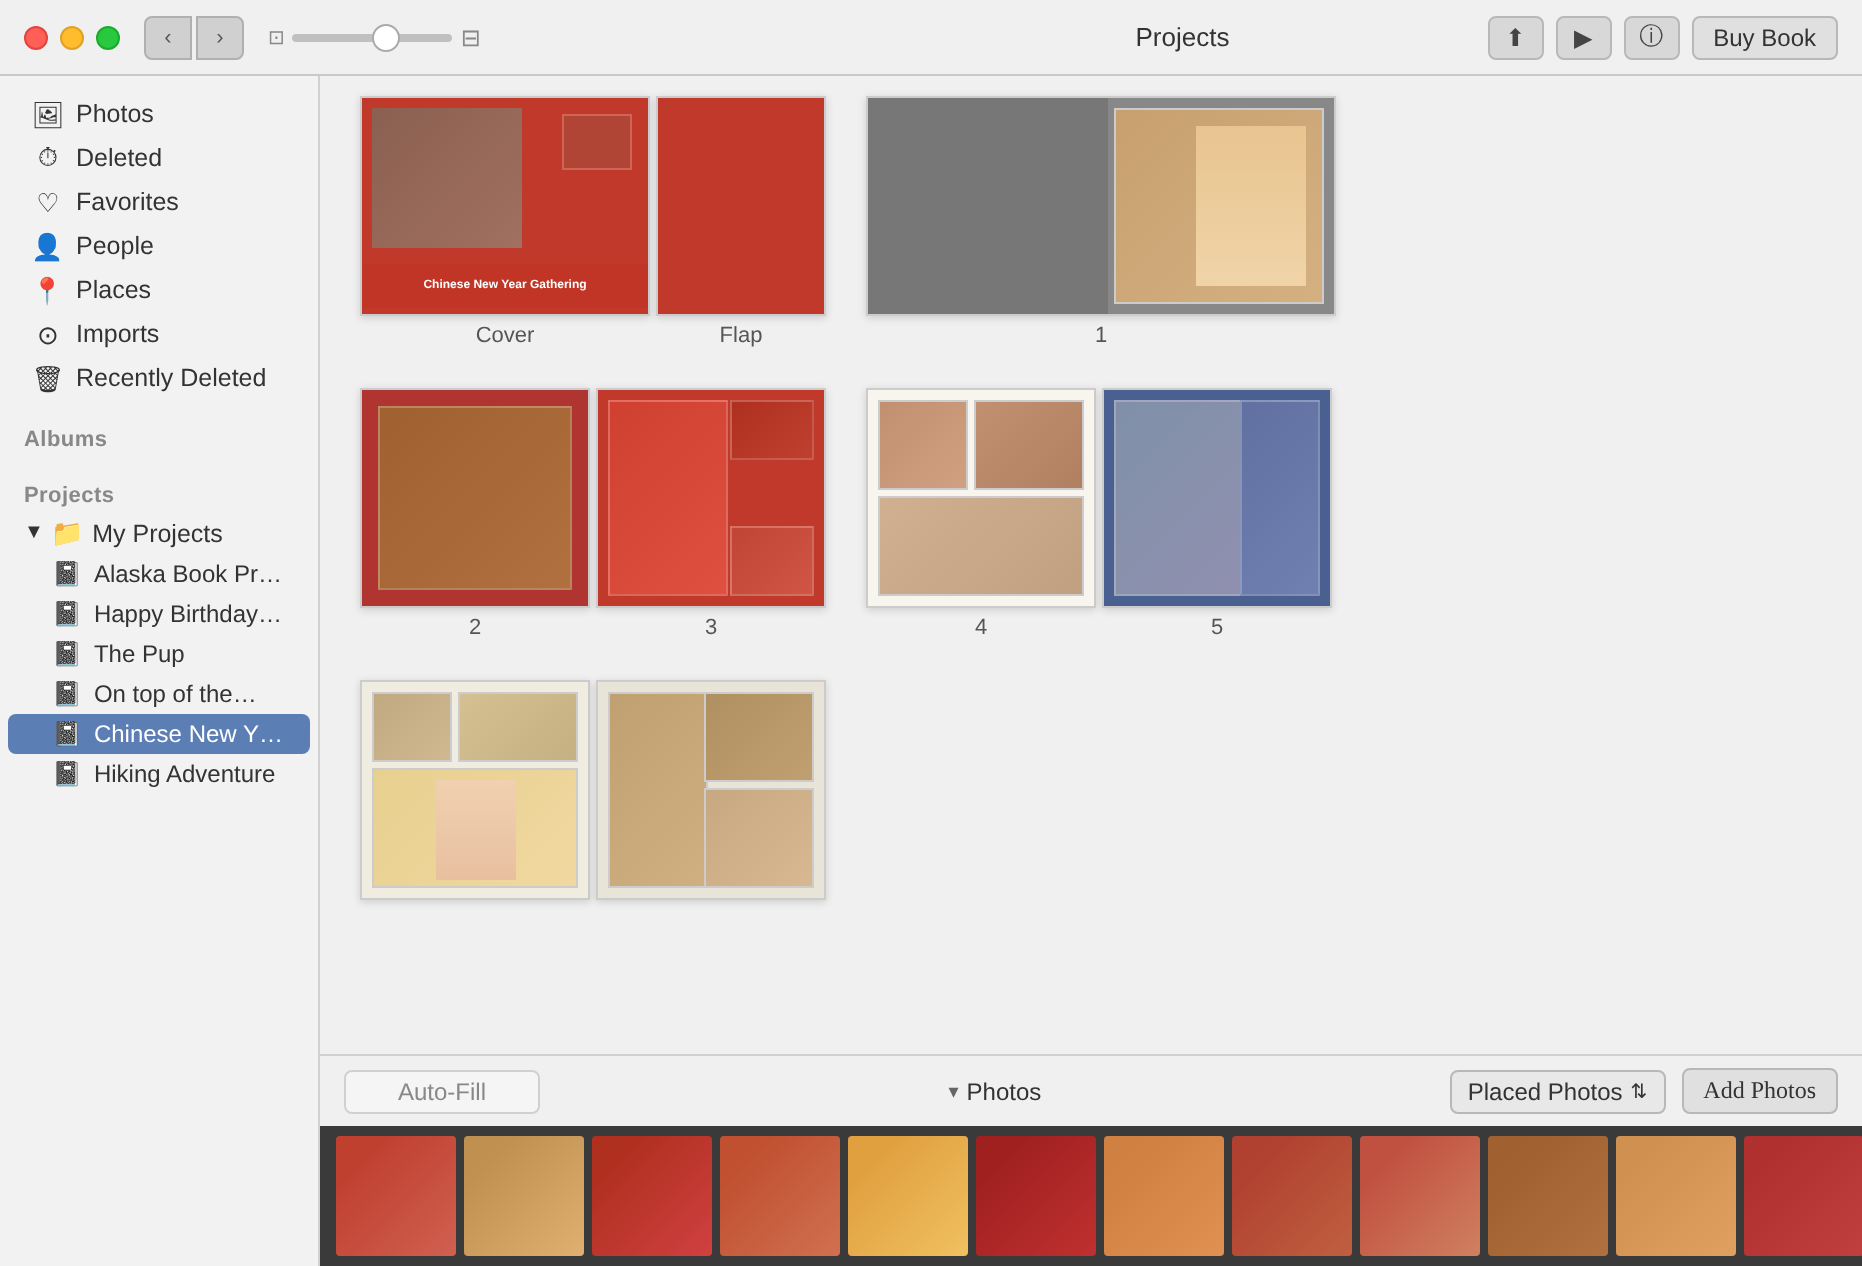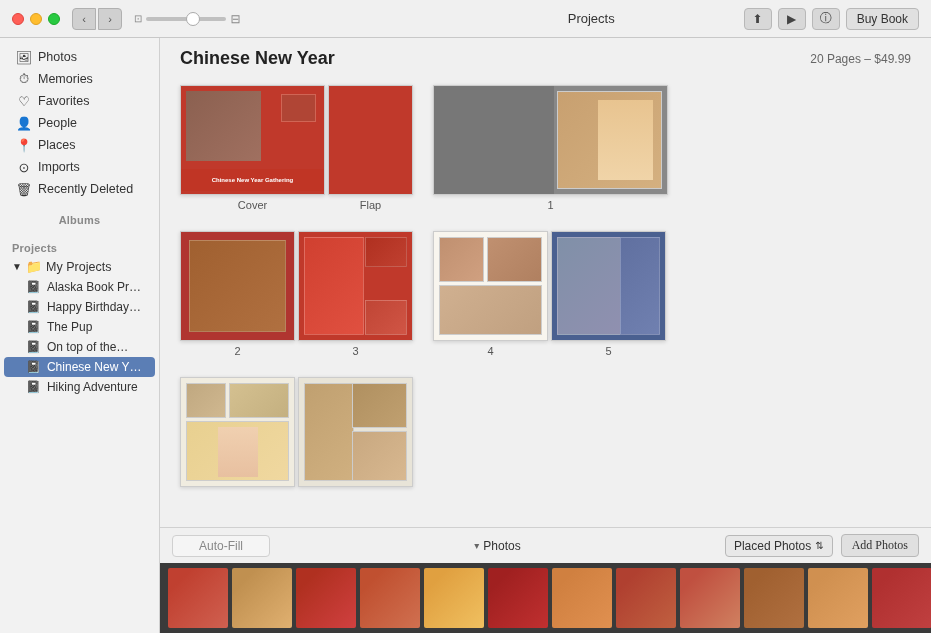--- a/index.html
+++ b/index.html
@@ -440,21 +440,21 @@
 <div class="main-layout">
 
   <div class="sidebar">
 
     <div class="sidebar-item">
       <div class="sidebar-icon">🖼</div>
       <span class="sidebar-item-label">Photos</span>
     </div>
     <div class="sidebar-item">
       <div class="sidebar-icon">⏱</div>
-      <span class="sidebar-item-label">Memories</span>
+      <span class="sidebar-item-label">Deleted</span>
     </div>
     <div class="sidebar-item">
       <div class="sidebar-icon">♡</div>
       <span class="sidebar-item-label">Favorites</span>
     </div>
     <div class="sidebar-item">
       <div class="sidebar-icon">👤</div>
       <span class="sidebar-item-label">People</span>
     </div>
     <div class="sidebar-item">
@@ -463,21 +463,21 @@
     </div>
     <div class="sidebar-item">
       <div class="sidebar-icon">⊙</div>
       <span class="sidebar-item-label">Imports</span>
     </div>
     <div class="sidebar-item">
       <div class="sidebar-icon">🗑</div>
       <span class="sidebar-item-label">Recently Deleted</span>
     </div>
 
-    <div class="sidebar-section-label" style="margin-top:8px;text-align:center;">Albums</div>
+    <div class="sidebar-section-label" style="margin-top:8px;">Albums</div>
 
     <div class="sidebar-section-label" style="margin-top:8px;">Projects</div>
 
     <div class="project-folder">
       <span style="font-size:10px;">▼</span>
       <span style="font-size:13px;">📁</span>
       <span style="font-size:12.5px;">My Projects</span>
     </div>
 
     <div class="project-item">
@@ -501,24 +501,20 @@
       <span>Chinese New Y…</span>
     </div>
     <div class="project-item">
       <span style="font-size:12px;">📓</span>
       <span>Hiking Adventure</span>
     </div>
   </div>
 
   <div class="content-area">
 
-    <div class="content-header">
-      <div class="content-title">Chinese New Year</div>
-      <div class="content-meta">20 Pages – $49.99</div>
-    </div>
 
     <div class="book-pages">
 
       <div class="pages-row">
 
         <div class="page-item">
           <div class="spread-pages">
 
             <div style="display:flex;flex-direction:column;align-items:center;gap:4px;">
               <div class="page-thumbnail cover-page">

